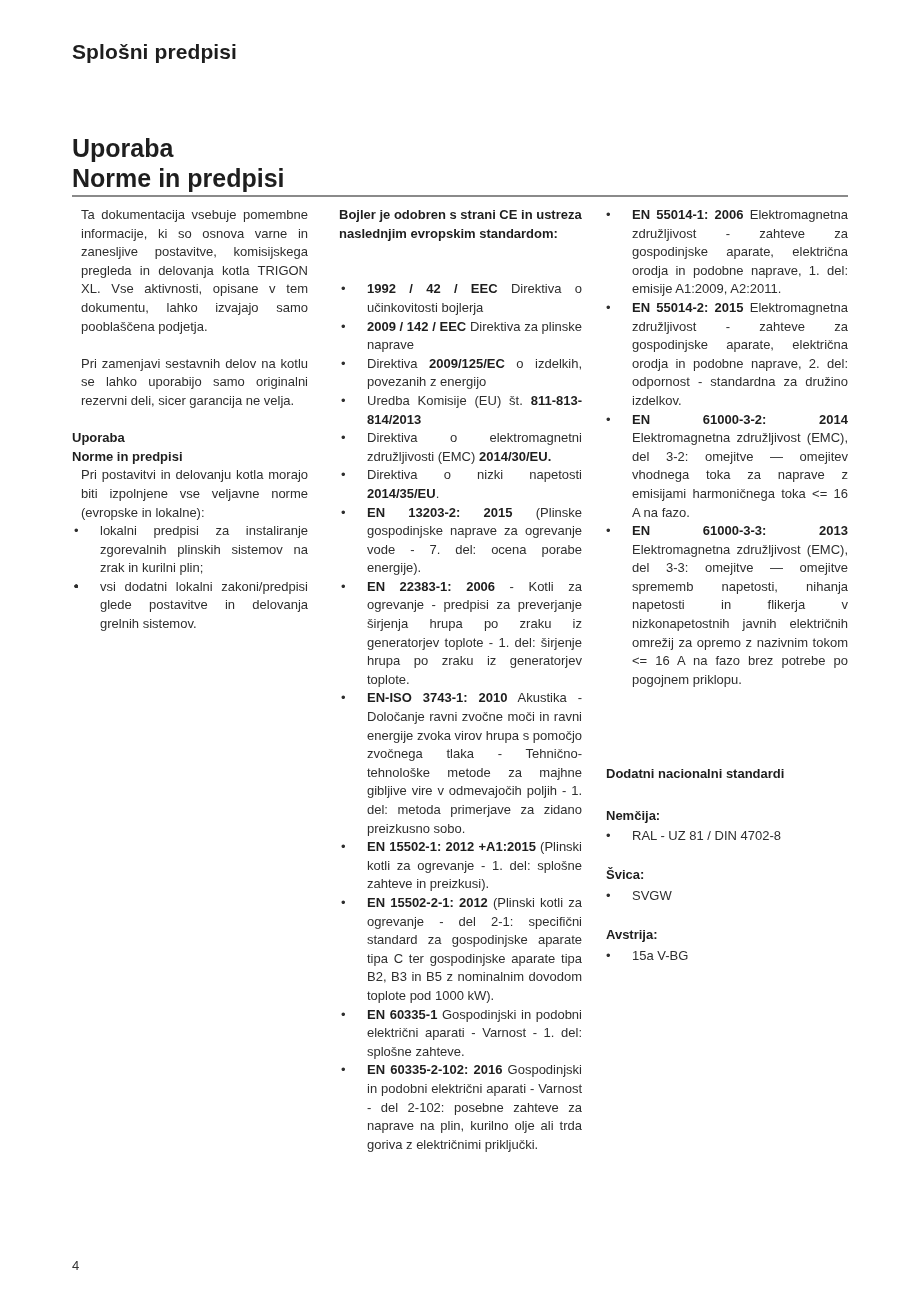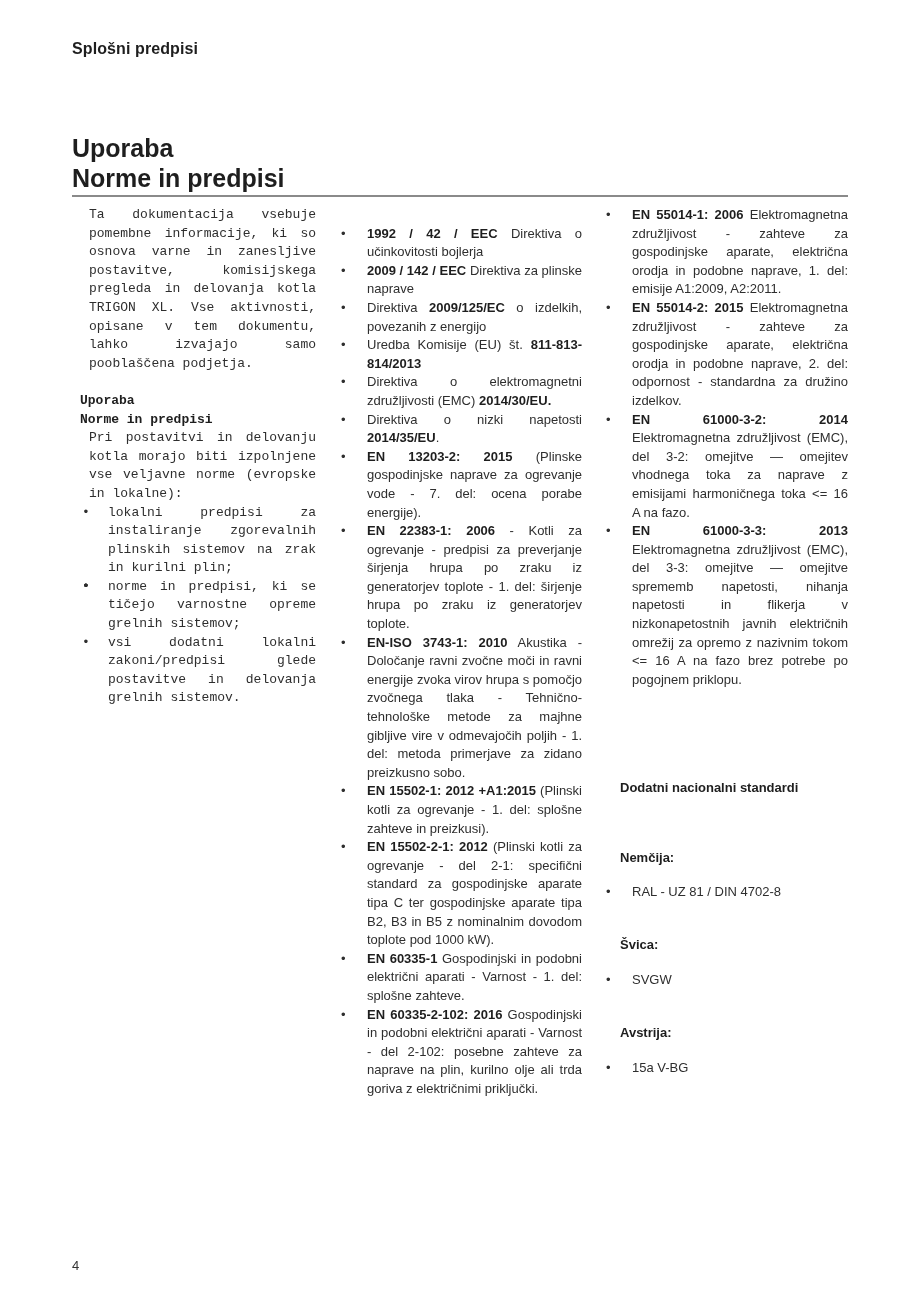--- a/index.html
+++ b/index.html
@@ -2,83 +2,85 @@
 <html><head>
 <meta charset="utf-8">
 <style>
   html, body { margin: 0; padding: 0; background: #ffffff; }
   body {
     width: 920px; height: 1301px; position: relative; overflow: hidden;
     font-family: "Liberation Sans", sans-serif; color: #2a2a2a;
   }
   .page-header {
     position: absolute; left: 72px; top: 40px;
-    font-size: 16px; font-weight: bold; color: #1e1e1e; letter-spacing: 0.1px;
+    font-size: 21px; font-weight: bold; color: #1e1e1e; letter-spacing: 0.1px;
   }
   .title-block {
     position: absolute; left: 72px; top: 133px;
     font-size: 25px; font-weight: bold; color: #1e1e1e; line-height: 30px;
   }
   .title-rule {
     position: absolute; left: 72px; top: 195px; width: 776px; height: 2px;
     background: #8a8a8a;
   }
   .col {
     position: absolute; top: 206px;
     font-size: 13px; line-height: 18.6px; color: #2e2e2e;
   }
-  .col-left { left: 80px; width: 236px; font-family: Liberation Mono, monospace; }
+  .col-left { left: 72px; width: 236px; }
   .col-mid { left: 339px; width: 243px; }
   .col-right { left: 604px; width: 244px; }
   .para { text-align: justify; margin: 0 0 18.6px 0; padding-left: 9px; }
   .para.tight { margin-bottom: 0; }
   .subhead { font-weight: bold; color: #1e1e1e; margin: 0; }
   .spacer { height: 18.6px; }
   ul.bullets { list-style: none; margin: 0; padding: 0; }
   ul.bullets li {
     position: relative; padding-left: 28px; text-align: justify;
   }
   ul.bullets li .dot {
     position: absolute; left: 2px; top: 0; font-size: 13px;
   }
   .intro-bold { font-weight: bold; color: #1e1e1e; margin: 0 0 18.6px 0; }
   b { color: #1e1e1e; margin-top: 28px; }
-  .nat-head { font-weight: bold; color: #1e1e1e; margin: 16px; }
+  .nat-head { font-weight: bold; color: #1e1e1e; margin: 2px; }
   .page-number {
     position: absolute; left: 72px; top: 1258px; font-size: 13px; color: #333;
   }
 </style>
 </head>
 <body>
 
 <div class="page-header">Splošni predpisi</div>
 
 <div class="title-block">
   <div>Uporaba</div>
   <div>Norme in predpisi</div>
 </div>
 <div class="title-rule"></div>
 
 <div class="col col-left">
   <p class="para">Ta dokumentacija vsebuje pomembne informacije, ki so osnova varne in zanesljive postavitve, komisijskega pregleda in delovanja kotla TRIGON XL. Vse aktivnosti, opisane v tem dokumentu, lahko izvajajo samo pooblaščena podjetja.</p>
+  <p class="para">Pri zamenjavi sestavnih delov na kotlu se lahko uporabijo samo originalni rezervni deli, sicer garancija ne velja.</p>
 
   <p class="subhead">Uporaba</p>
 
   <p class="subhead">Norme in predpisi</p>
   <p class="para tight">Pri postavitvi in delovanju kotla morajo biti izpolnjene vse veljavne norme (evropske in lokalne):</p>
   <ul class="bullets">
     <li><span class="dot">•</span><span>lokalni predpisi za instaliranje zgorevalnih plinskih sistemov na zrak in kurilni plin;</span></li>
     <li><span class="dot">•</span></li>
     <li><span class="dot">•</span></li>
-    <li><span class="dot">•</span><span>norme in predpisi, ki se tičejo varnostne opreme grelnih sistemov;</span></li>
+    <li><span class="dot">•</span></li>
     <li><span class="dot">•</span><span>vsi dodatni lokalni zakoni/predpisi glede postavitve in delovanja grelnih sistemov.</span></li>
   </ul>
 </div>
 
 <div class="col col-mid">
+  <p class="intro-bold">Bojler je odobren s strani CE in ustreza naslednjim evropskim standardom:</p>
   <div class="spacer"></div>
   <ul class="bullets">
     <li><span class="dot">•</span><span></span><b>1992 / 42 / EEC</b><span> Direktiva o učinkovitosti bojlerja</span></li>
     <li><span class="dot">•</span><span></span><b>2009 / 142 / EEC</b><span> Direktiva za plinske naprave</span></li>
     <li><span class="dot">•</span><span>Direktiva </span><b>2009/125/EC</b><span> o izdelkih, povezanih z energijo</span></li>
     <li><span class="dot">•</span><span>Uredba Komisije (EU) št. </span><b>811-813-814/2013</b><span></span></li>
     <li><span class="dot">•</span><span>Direktiva o elektromagnetni združljivosti (EMC) </span><b>2014/30/EU.</b><span></span></li>
     <li><span class="dot">•</span><span>Direktiva o nizki napetosti </span><b>2014/35/EU</b><span>.</span></li>
     <li><span class="dot">•</span><span></span><b>EN 13203-2: 2015</b><span> (Plinske gospodinjske naprave za ogrevanje vode - 7. del: ocena porabe energije).</span></li>
     <li><span class="dot">•</span><span></span><b>EN 22383-1: 2006</b><span> - Kotli za ogrevanje - predpisi za preverjanje širjenja hrupa po zraku iz generatorjev toplote - 1. del: širjenje hrupa po zraku iz generatorjev toplote.</span></li>

